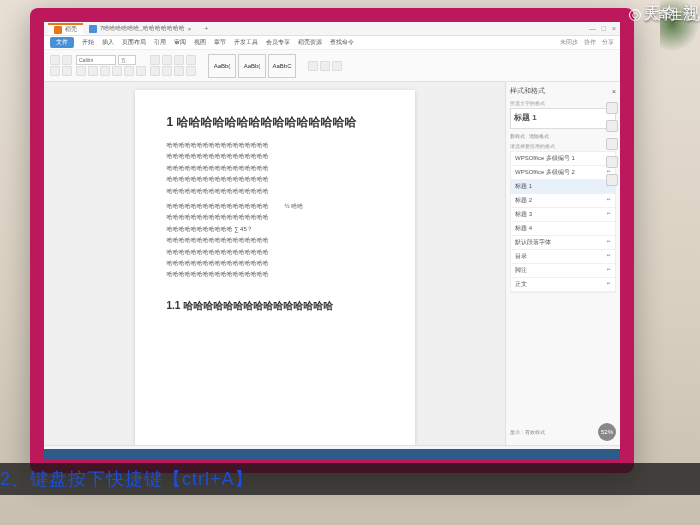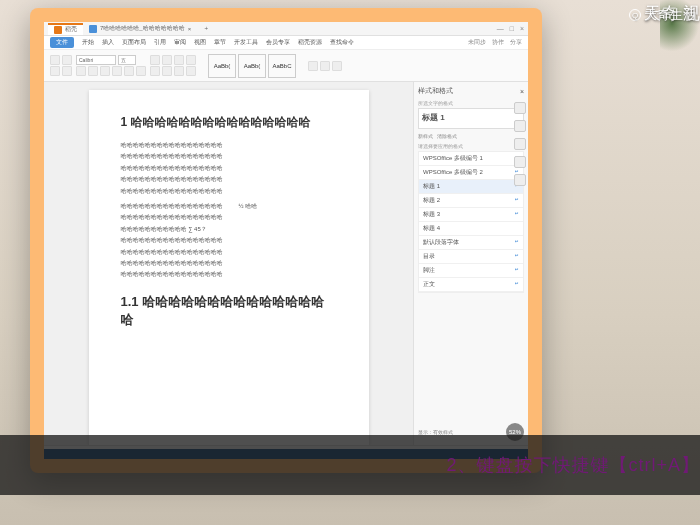--- a/index.html
+++ b/index.html
@@ -1,18 +1,18 @@
 <!DOCTYPE html>
 <html><head>
 <meta charset="utf-8">
 <style>
 *{margin:0;padding:0;box-sizing:border-box;font-family:"Microsoft YaHei",Arial,sans-serif}
 body{width:700px;height:525px;background:#f0e8e0;position:relative;overflow:hidden}
 .desk{position:absolute;inset:0;background:linear-gradient(180deg,#e8dfd5 0%,#d8cfc0 60%,#c8bfb0 100%)}
-.monitor{position:absolute;top:8px;left:30px;width:512px;height:465px;background:#fdba74;border-radius:8px;padding:14px;box-shadow:0 8px 30px rgba(0,0,0,.3)}
+.monitor{position:absolute;top:8px;left:30px;width:604px;height:465px;background:#be185d;border-radius:8px;padding:14px;box-shadow:0 8px 30px rgba(0,0,0,.3)}
 .screen{width:100%;height:100%;background:#fff;position:relative;overflow:hidden;font-size:7px}
 .titlebar{height:14px;background:#f5f5f5;display:flex;align-items:center;padding:0 4px;border-bottom:1px solid #e0e0e0}
 .tab{display:flex;align-items:center;gap:3px;padding:0 6px;height:12px;font-size:6px;color:#666}
 .tab.orange{background:#fff;border-top:2px solid #e67817}
 .tab-orange-sq{width:8px;height:8px;background:#e67817;border-radius:1px}
 .tab.blue .sq{width:8px;height:8px;background:#4a90d9;border-radius:1px}
 .wincontrols{margin-left:auto;display:flex;gap:6px;font-size:7px;color:#888}
 .menubar{height:14px;background:#fff;display:flex;align-items:center;gap:8px;padding:0 6px;font-size:6px;color:#555;border-bottom:1px solid #eee}
 .menubar .first{background:#4a90d9;color:#fff;padding:1px 6px;border-radius:2px}
 .menubar-right{margin-left:auto;display:flex;gap:6px;color:#888}
@@ -22,37 +22,37 @@
 .r-btn{width:10px;height:10px;background:#eee;border:1px solid #ddd;border-radius:1px}
 .r-sel{width:40px;height:10px;background:#fff;border:1px solid #ccc;font-size:5px;display:flex;align-items:center;padding:0 2px;color:#666}
 .styles{display:flex;gap:2px;margin-left:8px}
 .style-box{width:28px;height:24px;border:1px solid #ccc;font-size:6px;text-align:center;display:flex;flex-direction:column;justify-content:center;color:#333}
 .main{display:flex;height:calc(100% - 74px)}
 .doc-area{flex:1;background:#f0f0f0;display:flex;justify-content:center;overflow:hidden;position:relative}
 .page{width:280px;background:#fff;margin-top:8px;box-shadow:0 1px 4px rgba(0,0,0,.15);padding:24px 32px;font-size:8px;color:#333}
 .h1{font-size:12px;font-weight:bold;margin-bottom:10px}
 .para{font-size:6px;color:#555;margin-bottom:3px;line-height:1.4}
 .inline-row{display:flex;gap:16px}
-.h2{font-size:13px;font-weight:bold;margin:14px 0 6px}
+.h2{font-size:10px;font-weight:bold;margin:20px 0 6px}
 .sidepanel{width:115px;background:#f8f8f8;border-left:1px solid #e0e0e0;padding:4px;font-size:6px;color:#555;position:relative}
 .sp-title{display:flex;justify-content:space-between;align-items:center;margin-bottom:4px;font-size:7px}
 .sp-main{background:#fff;border:1px solid #ddd;padding:3px;margin-bottom:4px}
 .sp-h{font-size:8px;font-weight:bold;margin-bottom:2px}
 .sp-tabs{display:flex;gap:4px;margin-bottom:4px;font-size:5px;color:#888}
 .sp-list{background:#fff;border:1px solid #eee}
 .sp-item{padding:2px 4px;display:flex;justify-content:space-between;border-bottom:1px solid #f0f0f0;font-size:6px}
 .sp-item.hl{background:#e8f0fa}
 .sp-check{color:#4a90d9;font-size:5px}
 .sp-icons{position:absolute;right:2px;top:20px;display:flex;flex-direction:column;gap:6px}
 .sp-icon{width:12px;height:12px;background:#eee;border:1px solid #ccc;border-radius:2px}
 .sp-bottom{position:absolute;bottom:4px;left:4px;right:4px;display:flex;align-items:center;gap:4px;font-size:5px;color:#888}
 .zoom-circle{width:18px;height:18px;border-radius:50%;background:#888;color:#fff;display:flex;align-items:center;justify-content:center;font-size:6px;margin-left:auto}
 .statusbar{height:14px;background:#f5f5f5;border-top:1px solid #e0e0e0;display:flex;align-items:center;padding:0 6px;font-size:5px;color:#777;gap:8px}
 .taskbar{position:absolute;bottom:0;left:0;right:0;height:10px;background:#2e5c8a}
-.caption{position:absolute;bottom:30px;left:0;right:0;text-align:right;background:rgba(20,20,20,.75);color:#701a75;font-size:18px;font-weight:500;padding:18px 0;letter-spacing:1px}
+.caption{position:absolute;bottom:30px;left:0;right:0;text-align:left;background:rgba(20,20,20,.75);color:#1d4ed8;font-size:18px;font-weight:500;padding:4px 0;letter-spacing:1px}
 .watermark{position:absolute;top:6px;right:4px;color:#fff;font-size:13px;font-weight:500;display:flex;align-items:center;gap:3px;text-shadow:0 1px 2px rgba(0,0,0,.5)}
 .wm-icon{width:12px;height:12px;border:1.5px solid #fff;border-radius:50%;display:flex;align-items:center;justify-content:center;font-size:8px}
 .corner-txt{position:absolute;top:2px;right:0;color:#fff;font-size:17px;font-weight:normal;text-shadow:0 1px 3px rgba(0,0,0,.6)}
 .plant{position:absolute;top:0;right:0;width:40px;height:60px;background:radial-gradient(circle at 30% 40%,#5a7a4a 0%,transparent 60%)}
 </style>
 </head>
 <body>
 
 <div class="desk"></div>
 <div class="plant"></div>

